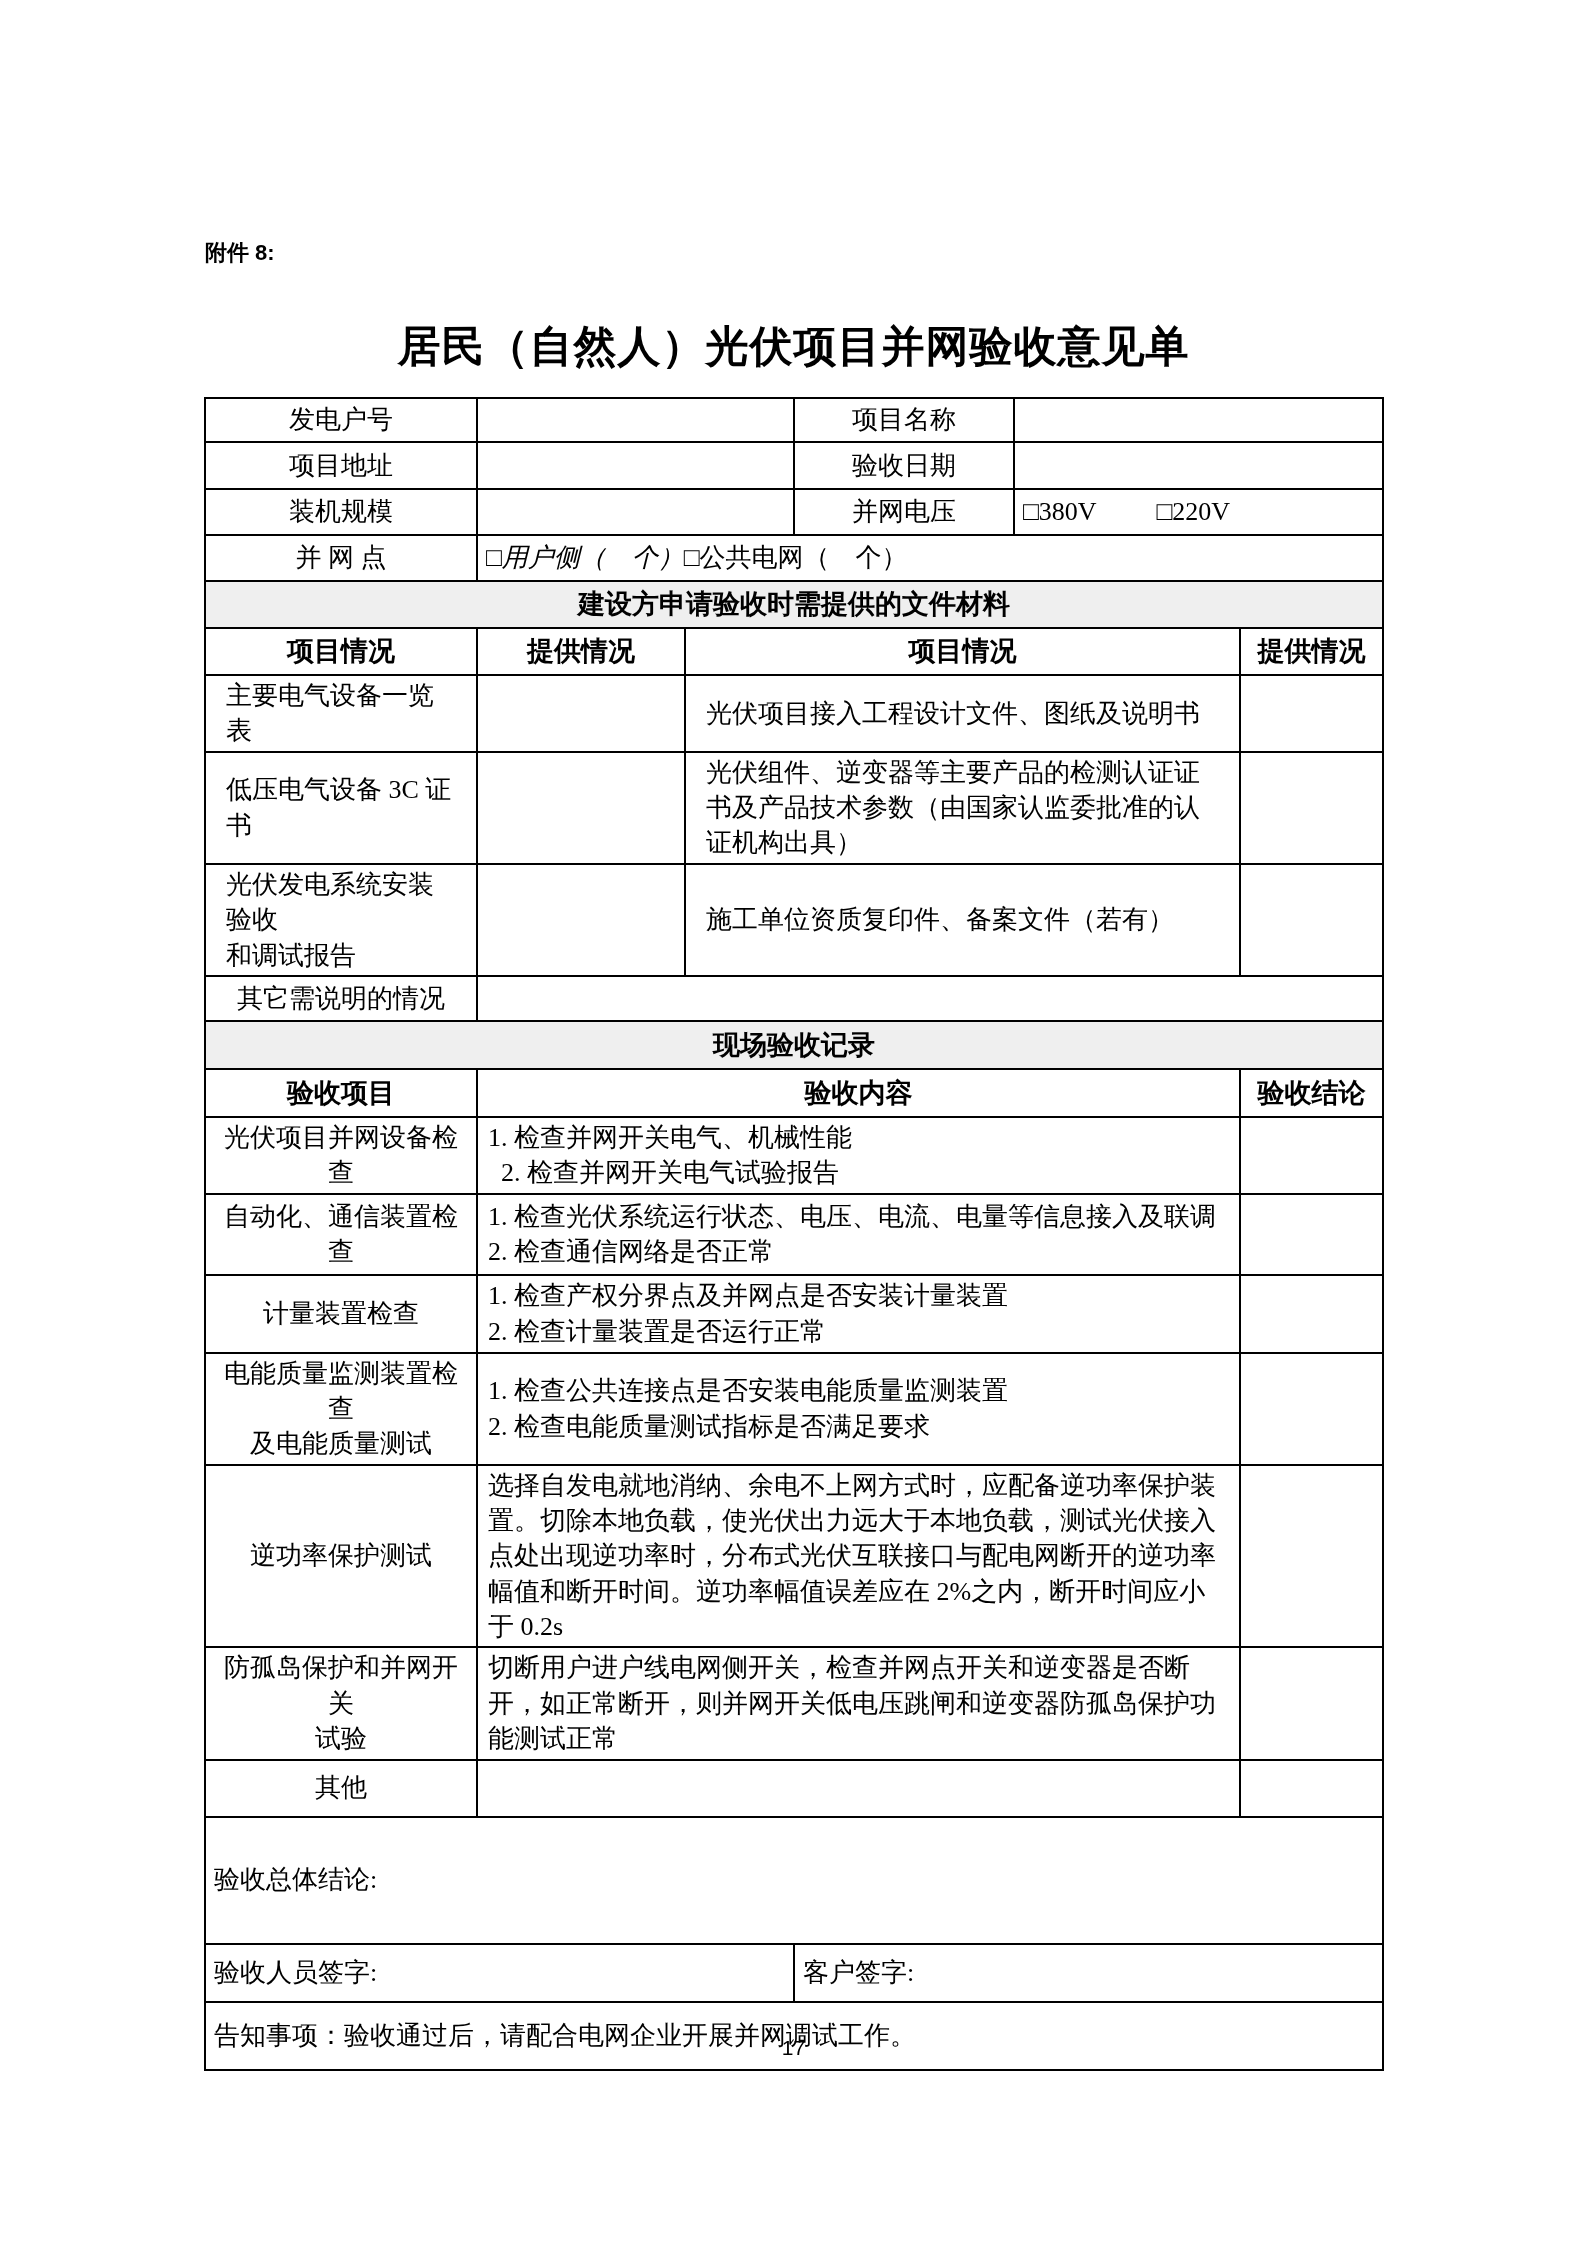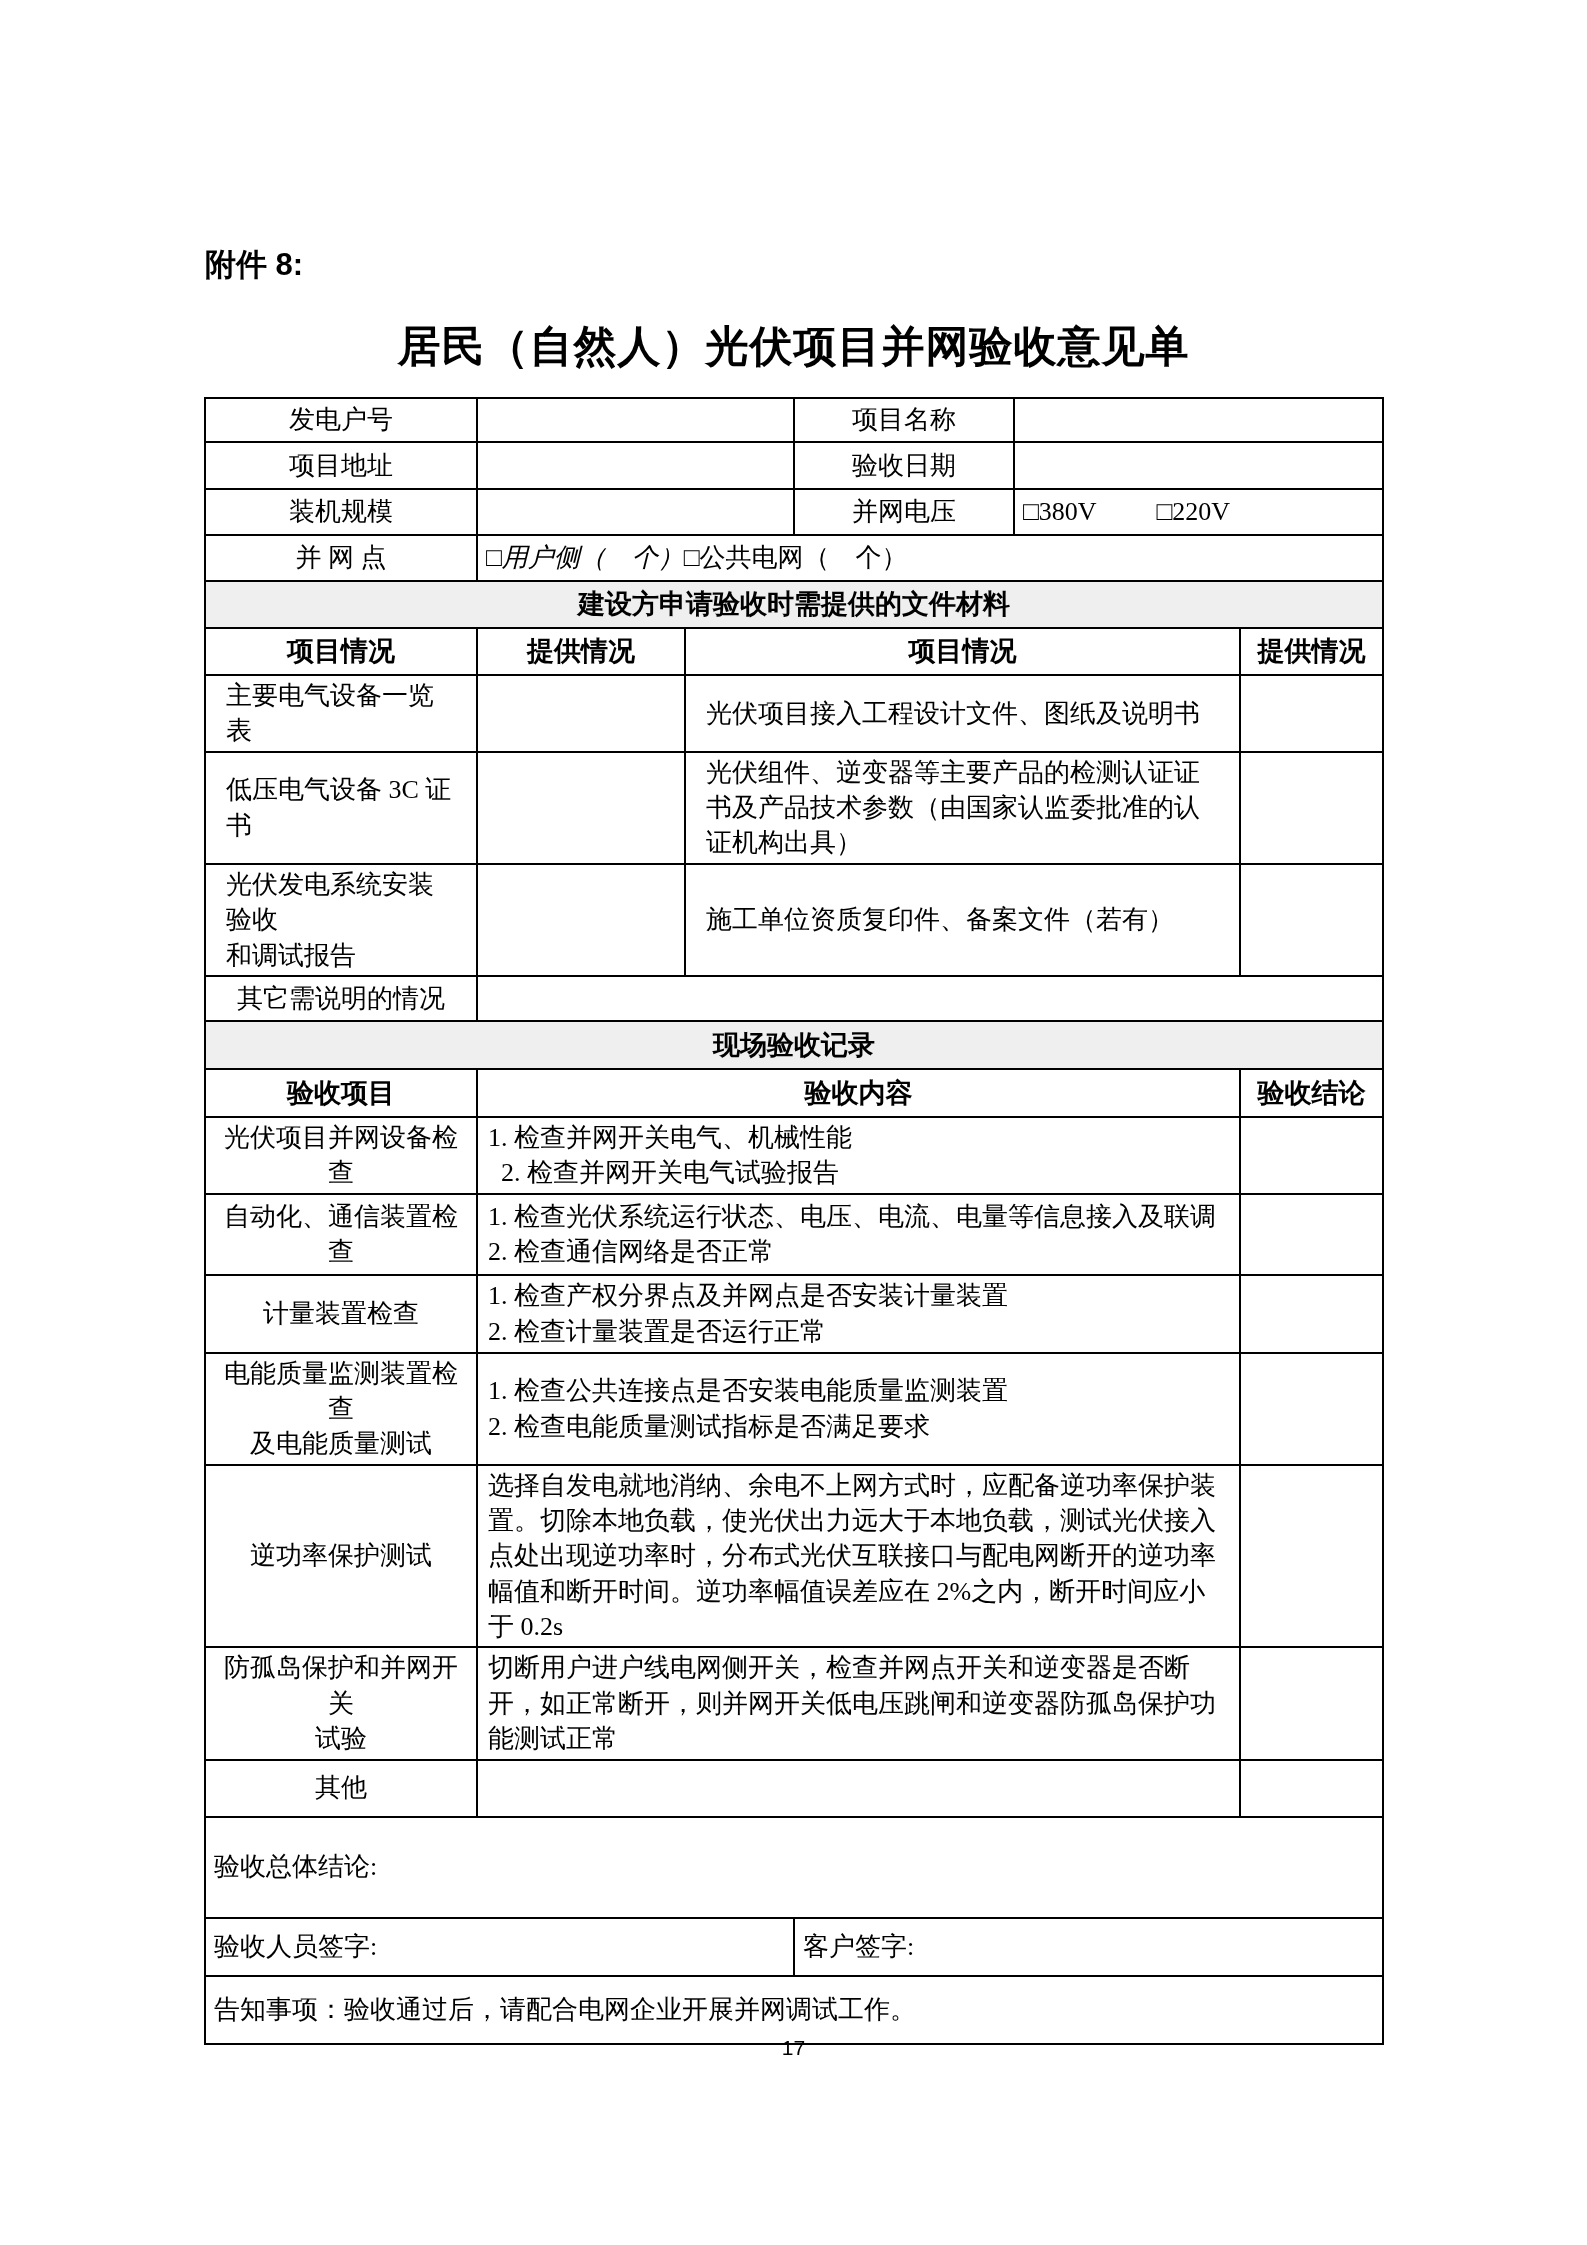--- a/index.html
+++ b/index.html
@@ -3,22 +3,22 @@
 <meta charset="utf-8">
 <style>
   html,body{margin:0;padding:0;}
   body{
     width:1587px;height:2245px;background:#ffffff;color:#000;
     font-family:"Liberation Serif","DejaVu Serif",serif;
     position:relative;
   }
   .page{position:relative;width:1587px;height:2245px;overflow:hidden;}
   .attachment{
-    position:absolute;left:205px;top:244px;
-    font-size:31px;font-weight:700;
+    position:absolute;left:205px;top:238px;
+    font-size:22px;font-weight:700;
     font-family:"Liberation Sans","DejaVu Sans",sans-serif;
     text-align:center;
   }
   .title{
     position:absolute;left:0;top:318px;width:1587px;
     text-align:center;font-size:43px;font-weight:700;
     font-family:"Liberation Sans","DejaVu Sans",sans-serif;
     letter-spacing:1px;
   }
   table.form{
@@ -174,21 +174,21 @@
 试验</td>
       <td colspan="4" class="cnt">切断用户进户线电网侧开关，检查并网点开关和逆变器是否断开，如正常断开，则并网开关低电压跳闸和逆变器防孤岛保护功能测试正常</td>
       <td></td>
     </tr>
     <tr style="height:57px">
       <td class="itm">其他</td>
       <td colspan="4" class="cnt"></td>
       <td></td>
     </tr>
 
-    <tr style="height:101px">
+    <tr style="height:127px">
       <td colspan="6">验收总体结论:</td>
     </tr>
     <tr style="height:58px">
       <td colspan="3">验收人员签字:</td>
       <td colspan="3">客户签字:</td>
     </tr>
     <tr style="height:68px">
       <td colspan="6">告知事项：验收通过后，请配合电网企业开展并网调试工作。</td>
     </tr>
   </tbody>

